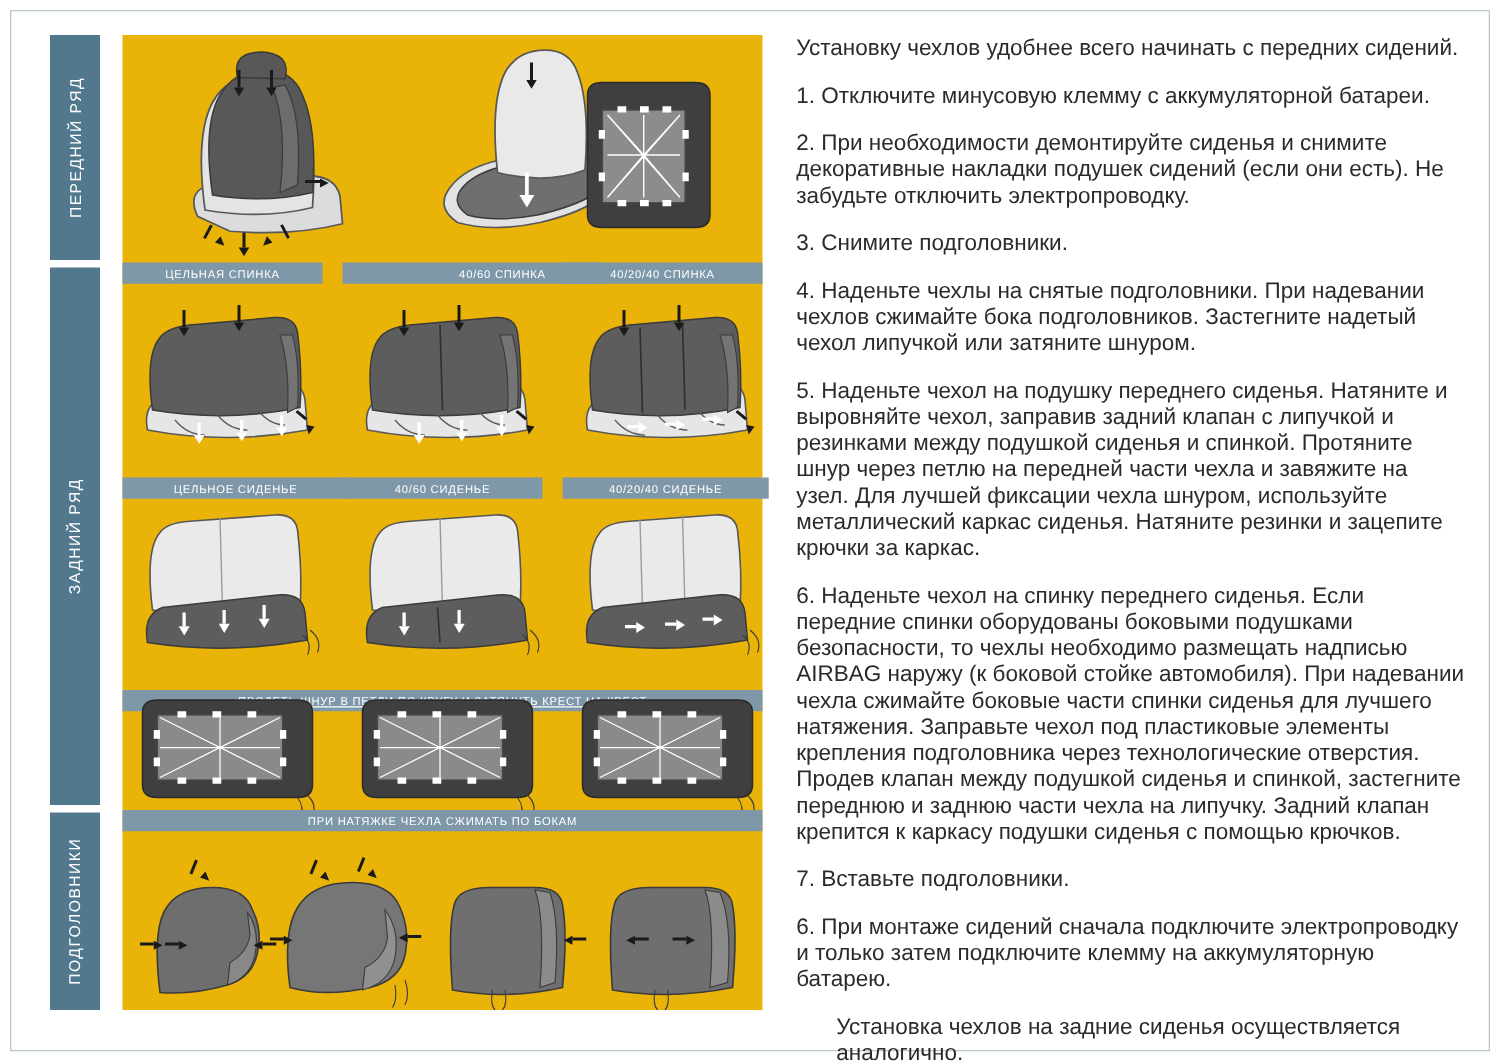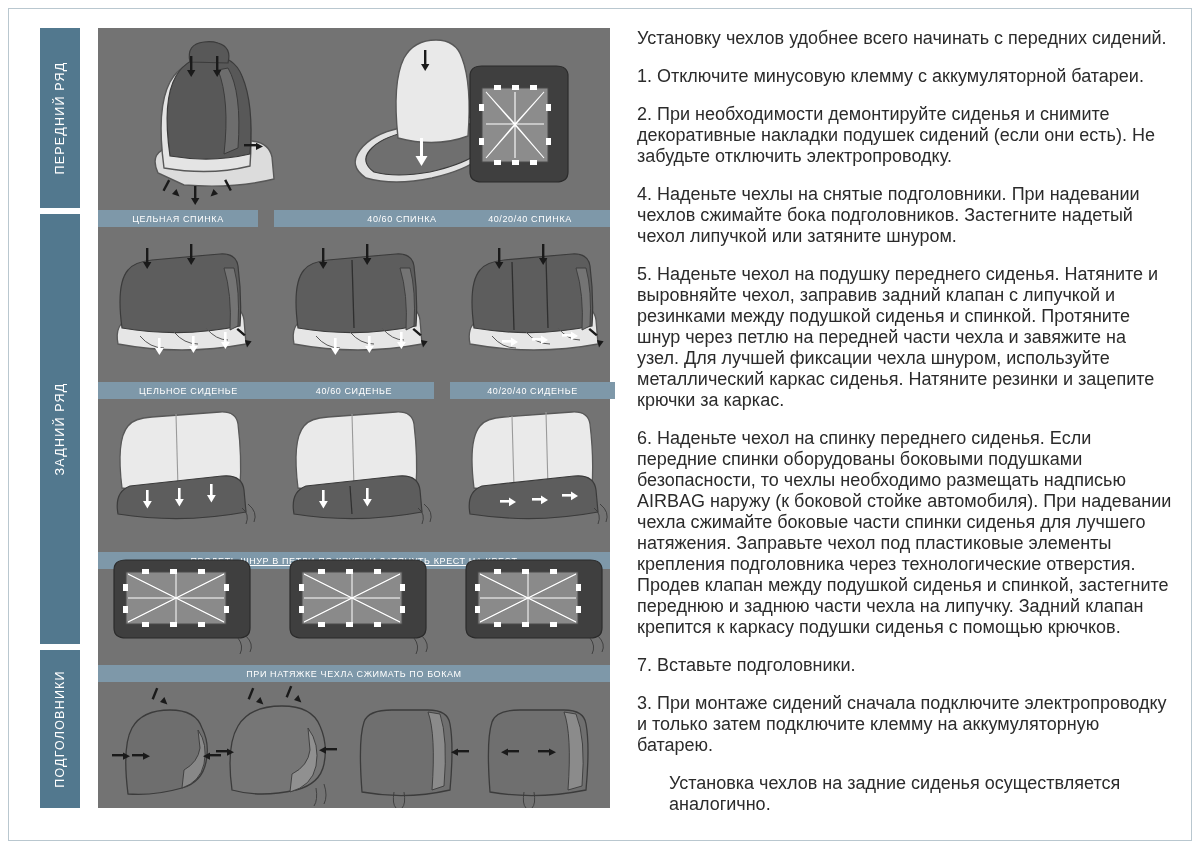--- a/index.html
+++ b/index.html
@@ -59,21 +59,21 @@
     display: block;
   }
   .vtab-front { top: 0px;   height: 180px; }
   .vtab-rear  { top: 186px; height: 430px; }
   .vtab-head  { top: 622px; height: 158px; }
 
   .panels {
     position: absolute;
     left: 58px; top: 0;
     width: 512px; height: 780px;
-    background: #737373;
+    background: #eab308;
   }
 
   .band {
     position: absolute;
     background: #7e98a9;
     color: #ffffff;
     font-size: 9px;
     letter-spacing: 0.6px;
     display: flex;
     align-items: center;
@@ -400,21 +400,21 @@
               <rect x="25" y="54" width="5" height="7"></rect>
             <rect x="126" y="32" width="5" height="7"></rect>
               <rect x="126" y="54" width="5" height="7"></rect>
           </g>
           <g fill="none" stroke="#3b3b3b" stroke-width="0.9">
             <path d="M140 86 q6 8 2 16 M148 84 q8 8 4 16"></path>
           </g>
         </g>
       </svg>
 
-      <div class="band" style="left:0; top:637px; width:512px; height:17px;text-align:center;">ПРИ НАТЯЖКЕ ЧЕХЛА СЖИМАТЬ ПО БОКАМ</div>
+      <div class="band" style="left:0; top:620px; width:512px; height:17px;text-align:center;">ПРИ НАТЯЖКЕ ЧЕХЛА СЖИМАТЬ ПО БОКАМ</div>
 
       <svg width="512" height="140" viewBox="0 0 512 140" style="position:absolute;left:0;top:642px;">
 
         <g>
           <path d="M30 124 q-6 -48 4 -66 q10 -18 38 -18 q26 0 32 18 q8 16 4 34 q-4 20 -24 26 q-28 8 -54 6 z" fill="#6e6e6e" stroke="#3b3b3b" stroke-width="1.3"></path>
           <path d="M100 60 q10 14 6 34 q-4 18 -22 24 l2 -18 q14 -8 16 -22 z" fill="#888888" stroke="#3b3b3b" stroke-width="0.9"></path>
           <g fill="#1a1a1a">
             <rect x="58" y="18" width="2.4" height="12" transform="rotate(22 59 18)"></rect>
               <path d="M62 32 l7.4 2.6 l-3 -7.5 z"></path>
             <rect x="14" y="84" width="11" height="2.4"></rect>
@@ -465,20 +465,21 @@
         </g>
       </svg>
 
     </div>
   </div>
 
   <div class="text-col">
     <div class="para">Установку чехлов удобнее всего начинать с передних сидений.</div>
     <div class="para">1. Отключите минусовую клемму с аккумуляторной батареи.</div>
     <div class="para">2. При необходимости демонтируйте сиденья и снимите декоративные накладки подушек сидений (если они есть). Не забудьте отключить электропроводку.</div>
+    <div class="para">3. Снимите подголовники.</div>
     <div class="para">4. Наденьте чехлы на снятые подголовники. При надевании чехлов сжимайте бока подголовников. Застегните надетый чехол липучкой или затяните шнуром.</div>
     <div class="para">5. Наденьте чехол на подушку переднего сиденья. Натяните и выровняйте чехол, заправив задний клапан с липучкой и резинками между подушкой сиденья и спинкой. Протяните шнур через петлю на передней части чехла и завяжите на узел. Для лучшей фиксации чехла шнуром, используйте металлический каркас сиденья. Натяните резинки и зацепите крючки за каркас.</div>
     <div class="para">6. Наденьте чехол на спинку переднего сиденья. Если передние спинки оборудованы боковыми подушками безопасности, то чехлы необходимо размещать надписью AIRBAG наружу (к боковой стойке автомобиля). При надевании чехла сжимайте боковые части спинки сиденья для лучшего натяжения. Заправьте чехол под пластиковые элементы крепления подголовника через технологические отверстия. Продев клапан между подушкой сиденья и спинкой, застегните переднюю и заднюю части чехла на липучку. Задний клапан крепится к каркасу подушки сиденья с помощью крючков.</div>
     <div class="para">7. Вставьте подголовники.</div>
-    <div class="para">3. При монтаже сидений сначала подключите электропроводку и только затем подключите клемму на аккумуляторную батарею.</div>
+    <div class="para">6. При монтаже сидений сначала подключите электропроводку и только затем подключите клемму на аккумуляторную батарею.</div>
     <div class="para">Установка чехлов на задние сиденья осуществляется аналогично.</div>
   </div>
 </div>
 
 </body></html>

